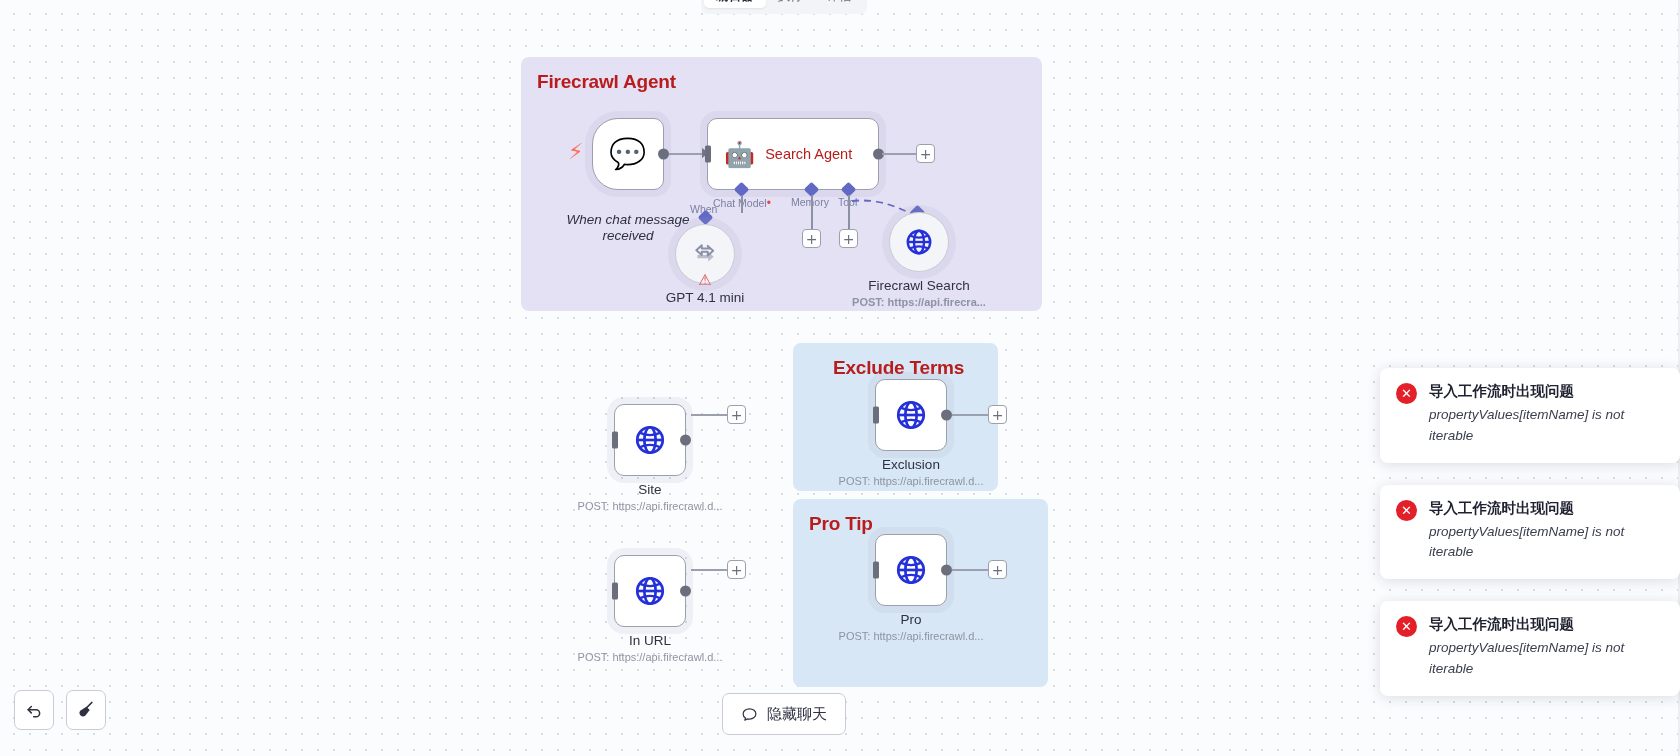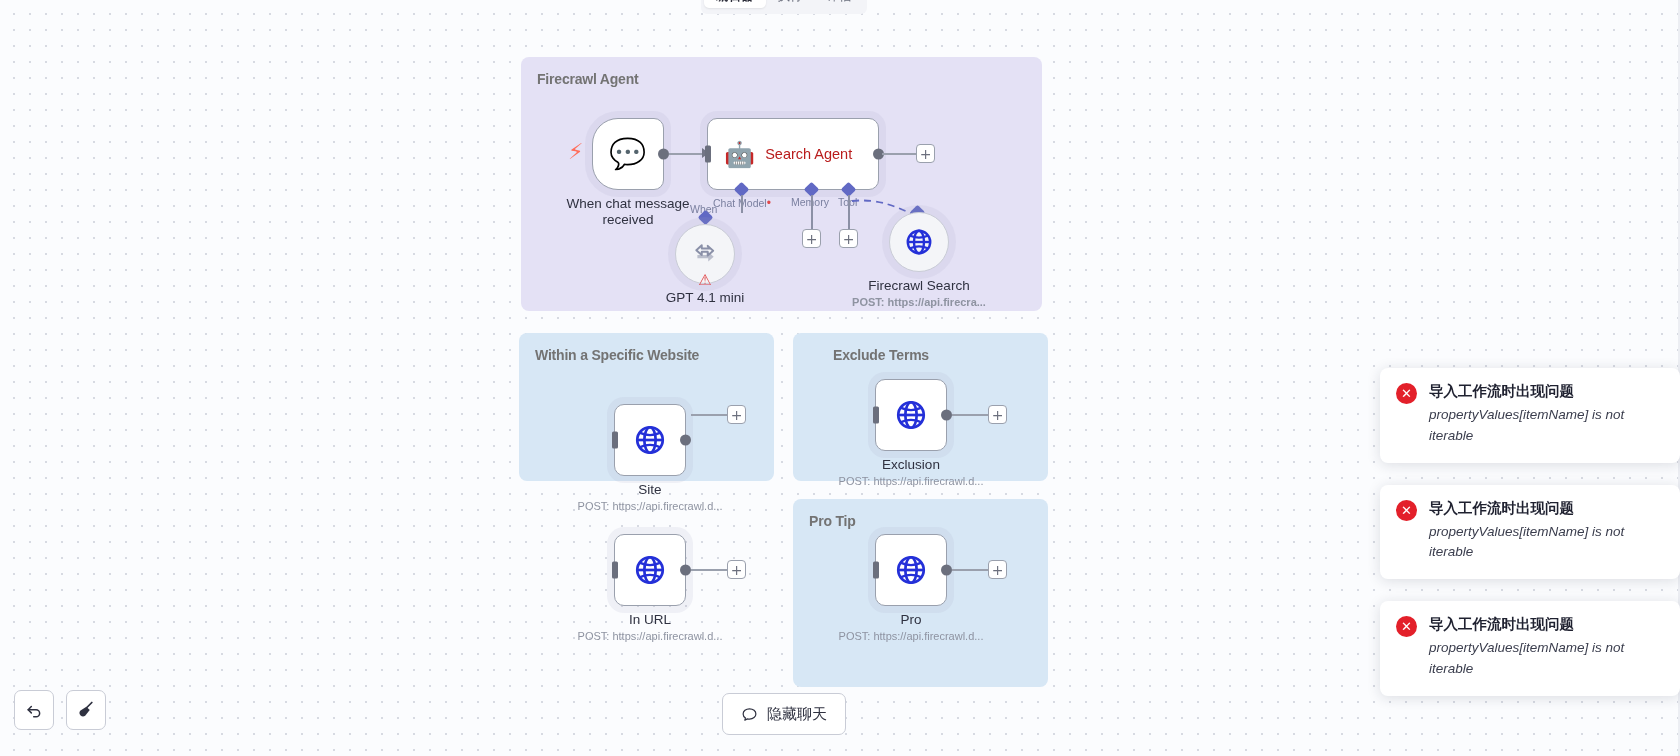--- a/index.html
+++ b/index.html
@@ -40,21 +40,21 @@
 
   
   .sticky {
     position: absolute;
     border-radius: 8px;
     padding: 14px 16px;
   }
   .sticky.purple { background: #e4e1f5; }
   .sticky.blue   { background: #d7e7f5; }
   .sticky-title {
-    font-size: 14px; font-weight: 700; color: #737373;
+    font-size: 19px; font-weight: 700; color: #b91c1c;
     letter-spacing: -0.2px;
     line-height: 1.2;
   }
 
   
   .node-wrap { position: absolute; }
 
   .node-box {
     position: relative;
     background: #ffffff;
@@ -242,21 +242,21 @@
     <div class="sticky-title">Firecrawl Agent</div>
   </div>
 
   <div class="bolt" style="left:568px; top:141px;">⚡</div>
 
   <div class="node-wrap" style="left:592px; top:118px;">
     <div class="node-box node-trigger">
       <span style="font-size:30px; color:#22242e; line-height:1;">💬</span>
       <div class="port-out"></div>
     </div>
-    <div class="node-label wrapped" style="top:78px;">When chat message received</div>
+    <div class="node-label wrapped" style="top:94px;font-style:italic;">When chat message received</div>
   </div>
 
   <div class="wire" style="left:669px; top:153px; width:38px;"></div>
   <div class="arrow-head" style="left:702px; top:148px;"></div>
 
   <div class="node-wrap" style="left:707px; top:118px;">
     <div class="node-box node-agent">
       <div class="port-in-bar"></div>
       <span style="font-size:25px; line-height:1;">🤖</span>
       <span class="agent-title">Search Agent</span>
@@ -310,43 +310,40 @@
         <ellipse cx="12" cy="12" rx="4" ry="9" fill="none" stroke="#2430d8" stroke-width="1.9"></ellipse>
         <line x1="3" y1="12" x2="21" y2="12" stroke="#2430d8" stroke-width="1.9"></line>
         <path d="M5 7 Q12 10 19 7" fill="none" stroke="#2430d8" stroke-width="1.6"></path>
         <path d="M5 17 Q12 14 19 17" fill="none" stroke="#2430d8" stroke-width="1.6"></path>
       </svg>
     </div>
     <div class="node-label" style="top:66px;">Firecrawl Search</div>
     <div class="node-sub" style="top:84px;font-weight:bold;">POST: https://api.firecra...</div>
   </div>
 
-  <div class="sticky blue" style="left:519px; top:333px; width:255px; height:148px;">
-    <div class="sticky-title">Within a Specific Website</div>
-  </div>
 
   <div class="node-wrap" style="left:614px; top:379px;margin-top:25px;">
     <div class="node-box node-square">
       <div class="port-in-bar"></div>
       <svg width="34" height="34" viewBox="0 0 24 24">
         <circle cx="12" cy="12" r="9" fill="none" stroke="#2430d8" stroke-width="1.9"></circle>
         <ellipse cx="12" cy="12" rx="4" ry="9" fill="none" stroke="#2430d8" stroke-width="1.9"></ellipse>
         <line x1="3" y1="12" x2="21" y2="12" stroke="#2430d8" stroke-width="1.9"></line>
         <path d="M5 7 Q12 10 19 7" fill="none" stroke="#2430d8" stroke-width="1.6"></path>
         <path d="M5 17 Q12 14 19 17" fill="none" stroke="#2430d8" stroke-width="1.6"></path>
       </svg>
       <div class="port-out"></div>
     </div>
     <div class="node-label" style="top:78px;">Site</div>
     <div class="node-sub" style="top:96px;">POST: https://api.firecrawl.d...</div>
   </div>
   <div class="wire" style="left:691px; top:414px; width:38px;"></div>
   <div class="plus-btn" style="left:727px; top:405px;">+</div>
 
-  <div class="sticky blue" style="left:793px; top:333px; width:255px; height:148px;padding-left:40px;">
+  <div class="sticky blue" style="left:793px; top:343px; width:205px; height:148px;padding-left:40px;">
     <div class="sticky-title">Exclude Terms</div>
   </div>
 
   <div class="node-wrap" style="left:875px; top:379px;">
     <div class="node-box node-square">
       <div class="port-in-bar"></div>
       <svg width="34" height="34" viewBox="0 0 24 24">
         <circle cx="12" cy="12" r="9" fill="none" stroke="#2430d8" stroke-width="1.9"></circle>
         <ellipse cx="12" cy="12" rx="4" ry="9" fill="none" stroke="#2430d8" stroke-width="1.9"></ellipse>
         <line x1="3" y1="12" x2="21" y2="12" stroke="#2430d8" stroke-width="1.9"></line>
@@ -355,21 +352,21 @@
       </svg>
       <div class="port-out"></div>
     </div>
     <div class="node-label" style="top:78px;">Exclusion</div>
     <div class="node-sub" style="top:96px;">POST: https://api.firecrawl.d...</div>
   </div>
   <div class="wire" style="left:952px; top:414px; width:38px;"></div>
   <div class="plus-btn" style="left:988px; top:405px;">+</div>
 
 
-  <div class="node-wrap" style="left:614px; top:534px;">
+  <div class="node-wrap" style="left:614px; top:555px;">
     <div class="node-box node-square">
       <div class="port-in-bar"></div>
       <svg width="34" height="34" viewBox="0 0 24 24">
         <circle cx="12" cy="12" r="9" fill="none" stroke="#2430d8" stroke-width="1.9"></circle>
         <ellipse cx="12" cy="12" rx="4" ry="9" fill="none" stroke="#2430d8" stroke-width="1.9"></ellipse>
         <line x1="3" y1="12" x2="21" y2="12" stroke="#2430d8" stroke-width="1.9"></line>
         <path d="M5 7 Q12 10 19 7" fill="none" stroke="#2430d8" stroke-width="1.6"></path>
         <path d="M5 17 Q12 14 19 17" fill="none" stroke="#2430d8" stroke-width="1.6"></path>
       </svg>
       <div class="port-out"></div>

